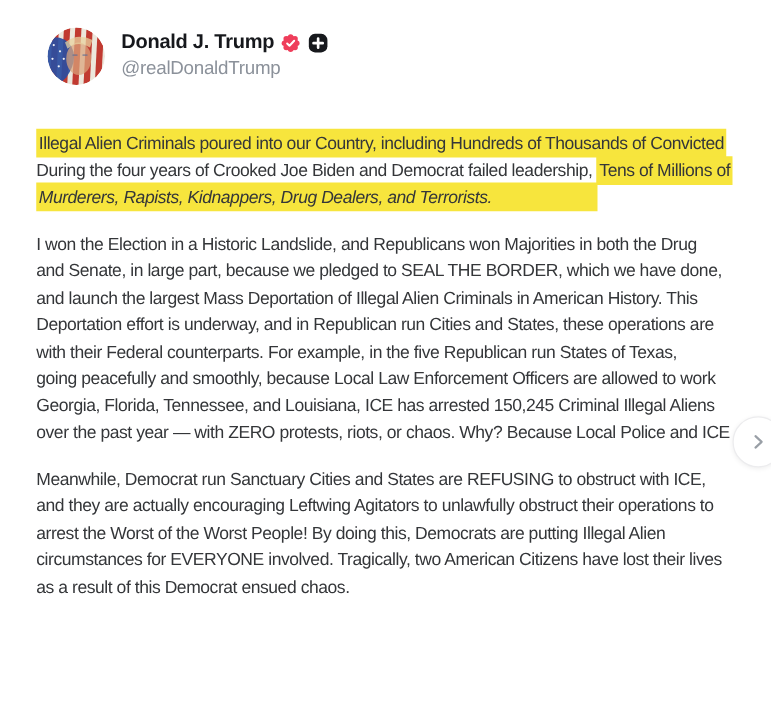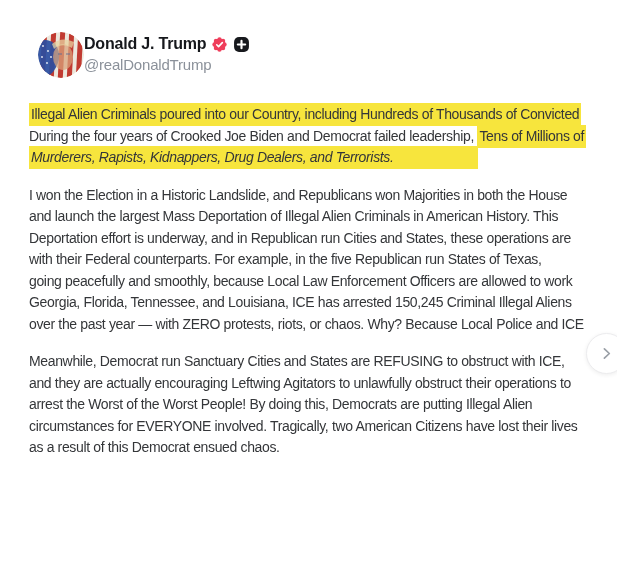--- a/index.html
+++ b/index.html
@@ -12,23 +12,24 @@
     width: 617px;
     height: 574px;
     background: #ffffff;
     overflow: hidden;
   }
 
   
   .header {
     position: absolute;
     left: 38px;
-    top: 32px;
+    top: 22px;
     display: flex;
     align-items: flex-start;
+    gap: 13px;
     justify-content: center;
   }
   .avatar {
     width: 46px;
     height: 46px;
     border-radius: 50%;
     overflow: hidden;
     flex: 0 0 auto;
     cursor: pointer;
   }
@@ -155,21 +156,22 @@
     </div>
   </div>
 
   <div class="post-body">
       <div class="paragraph">
         <div class="line"><span class="hl">Illegal Alien Criminals poured into our Country, including Hundreds of Thousands of Convicted</span></div>
         <div class="line"><span class="">During the four years of Crooked Joe Biden and Democrat failed leadership, </span><span class="hl">Tens of Millions of</span></div>
         <div class="line"><span class="hl" style="padding-right: 84px; font-style: italic;">Murderers, Rapists, Kidnappers, Drug Dealers, and Terrorists.</span></div>
       </div>
       <div class="paragraph">
-        <div class="line"><span class="">I won the Election in a Historic Landslide, and Republicans won Majorities in both the House</span></div>
+        <div class="line"><span class="">I won the Election in a Historic Landslide, and Republicans won Majorities in both the Drug</span></div>
+        <div class="line"><span class="">and Senate, in large part, because we pledged to SEAL THE BORDER, which we have done,</span></div>
         <div class="line"><span class="">and launch the largest Mass Deportation of Illegal Alien Criminals in American History. This</span></div>
         <div class="line"><span class="">Deportation effort is underway, and in Republican run Cities and States, these operations are</span></div>
         <div class="line"><span class="">with their Federal counterparts. For example, in the five Republican run States of Texas,</span></div>
         <div class="line"><span class="">going peacefully and smoothly, because Local Law Enforcement Officers are allowed to work</span></div>
         <div class="line"><span class="">Georgia, Florida, Tennessee, and Louisiana, ICE has arrested 150,245 Criminal Illegal Aliens</span></div>
         <div class="line"><span class="">over the past year — with ZERO protests, riots, or chaos. Why? Because Local Police and ICE</span></div>
       </div>
       <div class="paragraph">
         <div class="line"><span class="">Meanwhile, Democrat run Sanctuary Cities and States are REFUSING to obstruct with ICE,</span></div>
         <div class="line"><span class="">and they are actually encouraging Leftwing Agitators to unlawfully obstruct their operations to</span></div>

